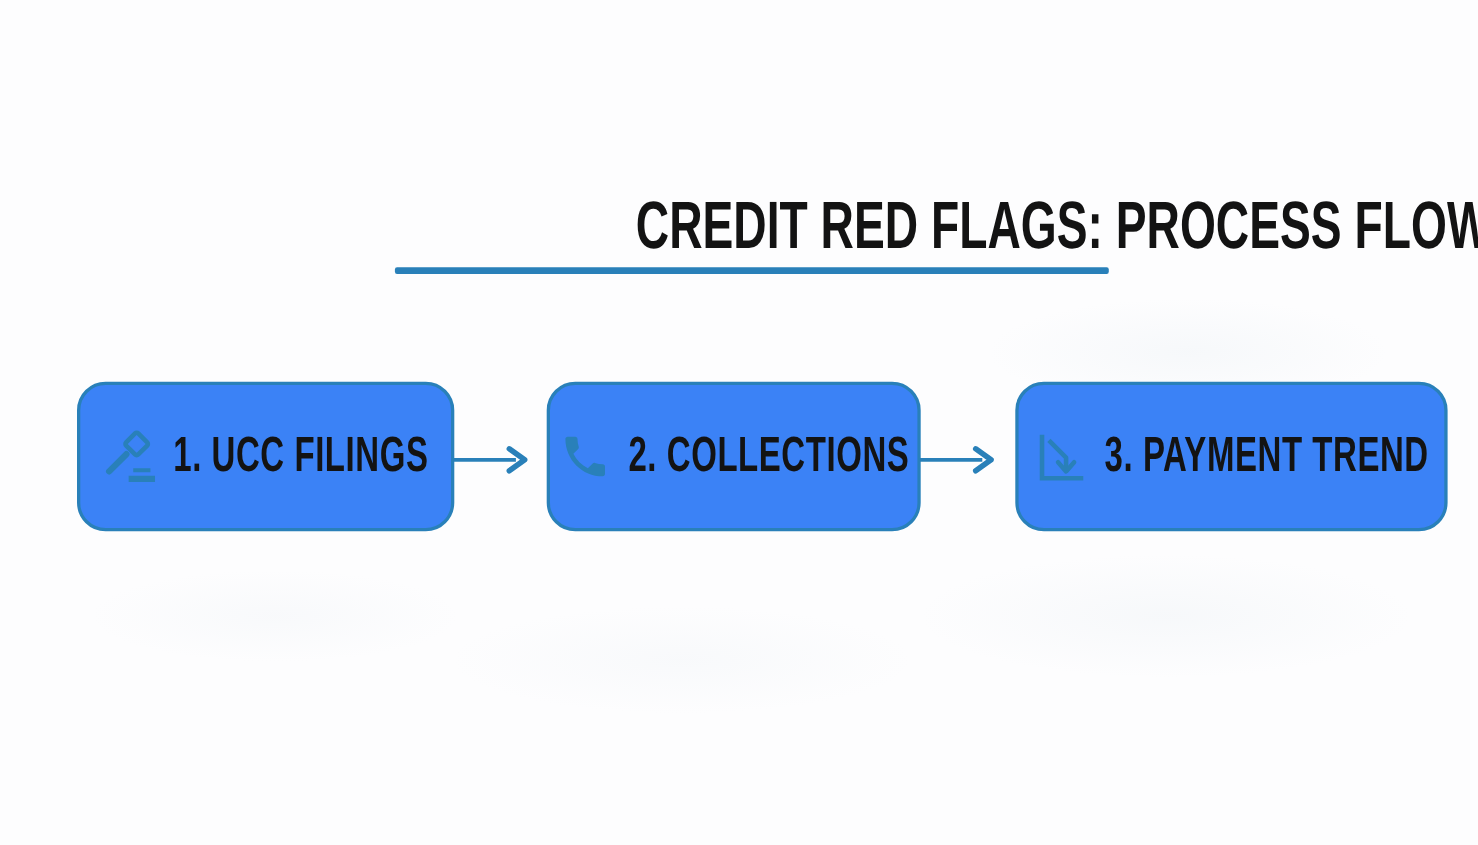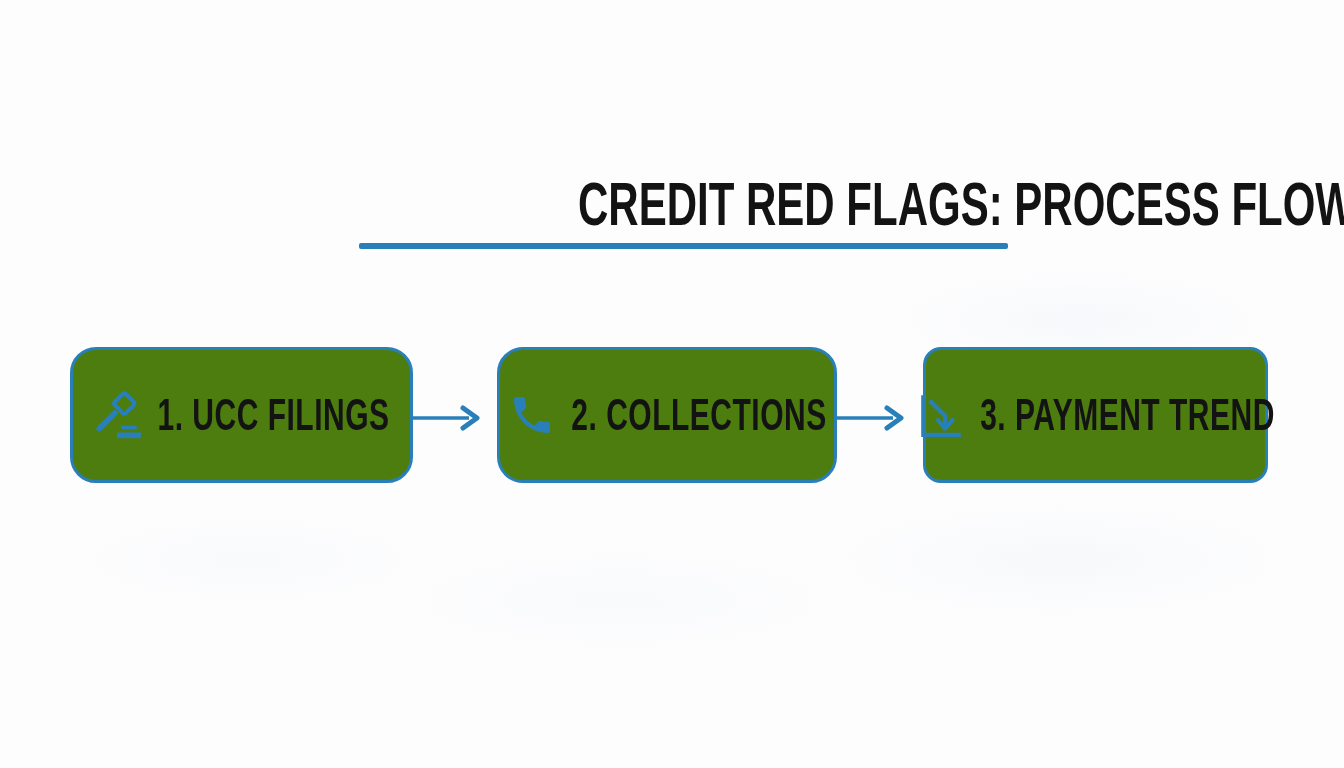--- a/index.html
+++ b/index.html
@@ -52,31 +52,31 @@
     border-radius: 2px;
     background: var(--accent, #2980b9);
   }
 
   
   .step-box {
     position: absolute;
     top: 347px;
     height: 136px;
     box-sizing: border-box;
-    background: #4d7c0f;
+    background: #3b82f6;
     border: 3.5px solid var(--accent, #2980b9);
     border-radius: 26px;
     display: flex;
     align-items: center;
     justify-content: center;
     gap: 14px;
   }
   .step-box.b1 { left: 70px;  width: 343px; }
   .step-box.b2 { left: 497px; width: 340px; }
-  .step-box.b3 { left: 923px; width: 345px; border-radius: 18px; }
+  .step-box.b3 { left: 923px; width: 393px; }
 
   .step-icon {
     width: 50px;
     height: 50px;
     flex: 0 0 auto;
     display: flex;
     align-items: center;
     justify-content: center;
     color: var(--accent, #2980b9);
   }

